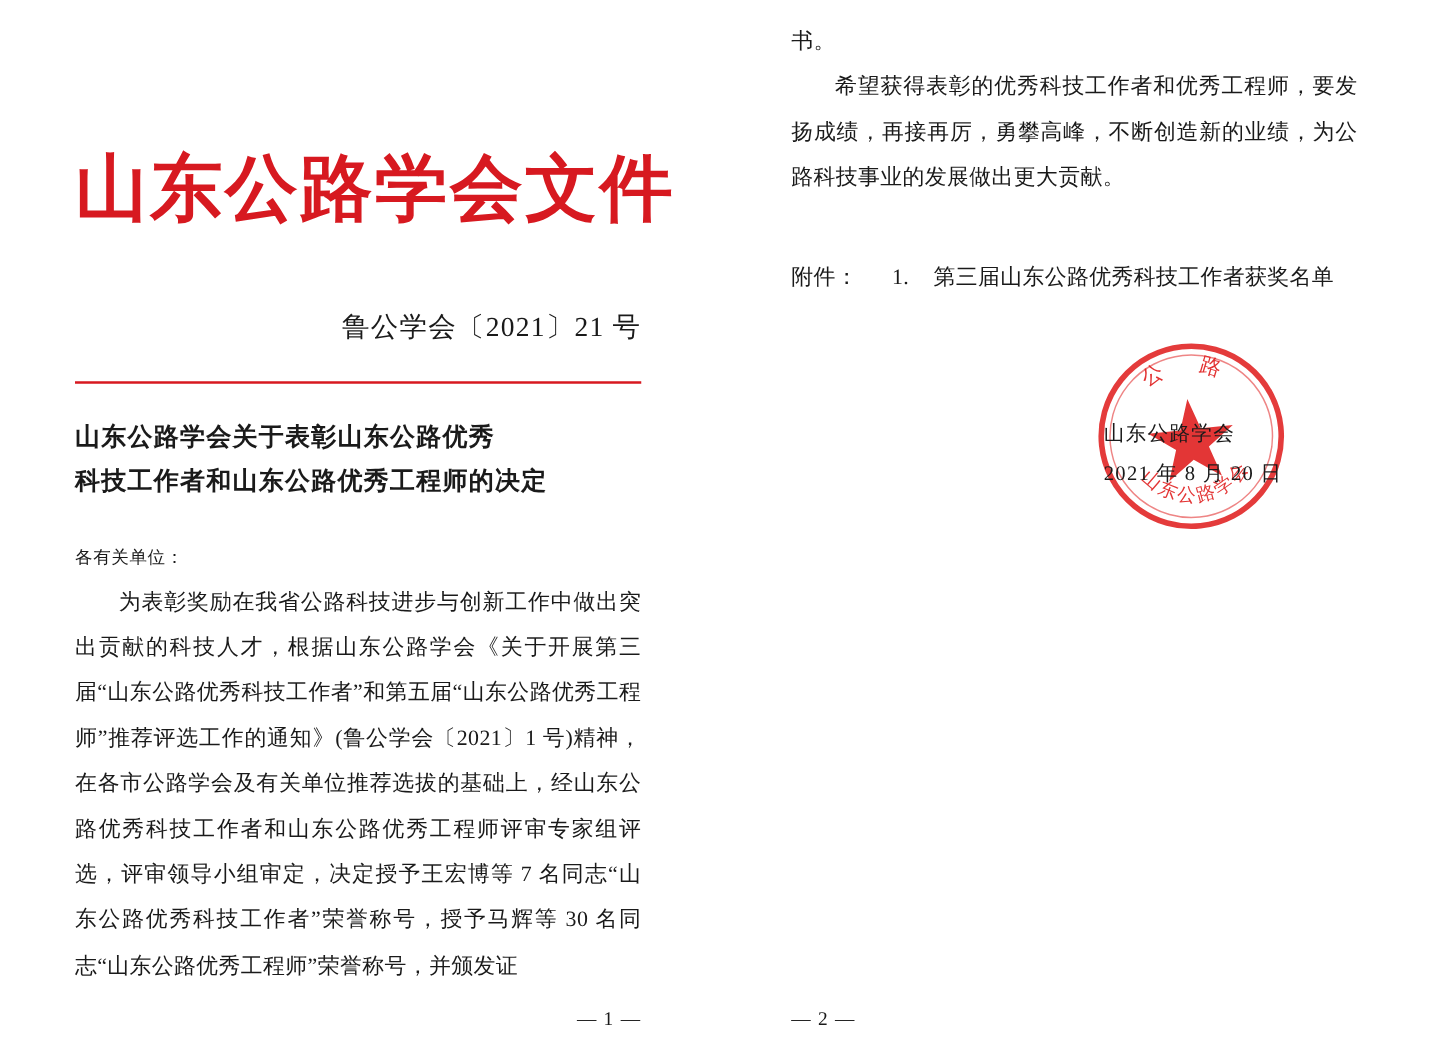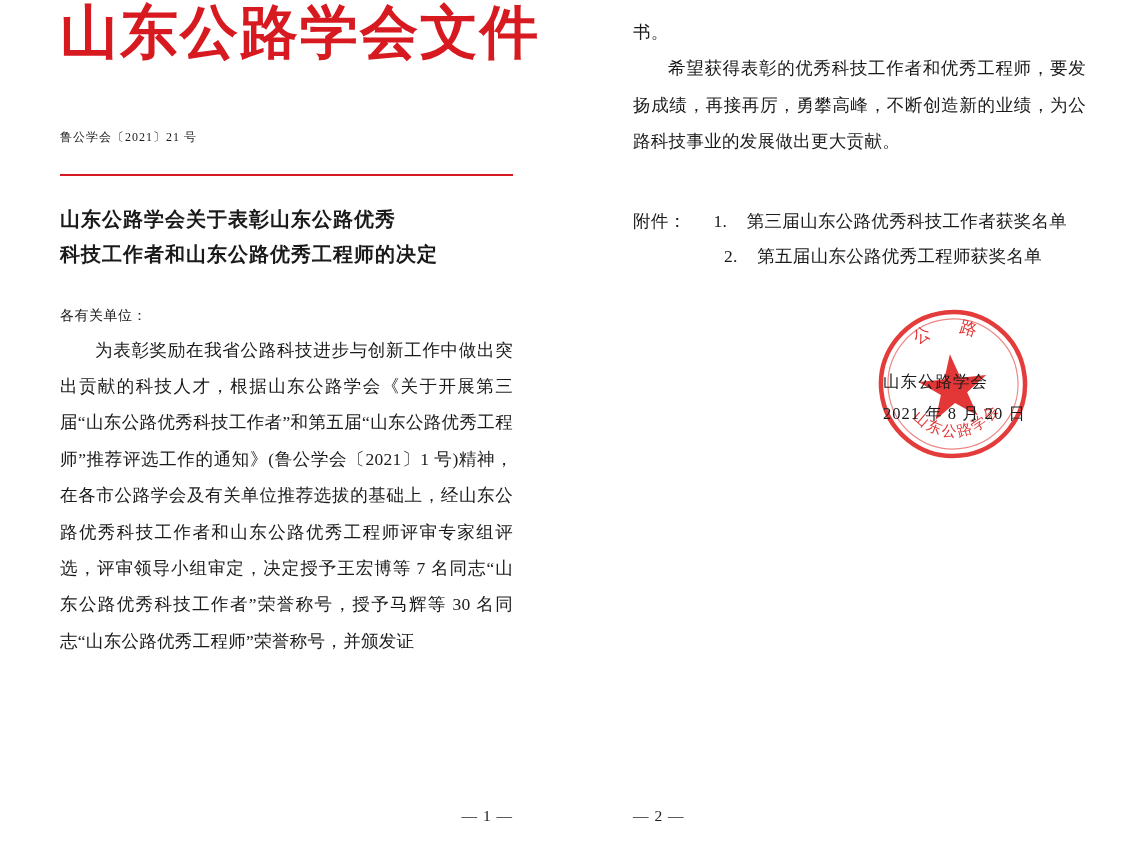--- a/index.html
+++ b/index.html
@@ -29,33 +29,34 @@
     width: 573px;
     padding: 0 60px;
   }
   .page-right {
     width: 573px;
     padding: 0 60px;
   }
 
   
   .masthead {
+    margin-top: 118px;
     text-align: center;
     color: #d71920;
     font-family: "Liberation Serif", serif;
     font-weight: bold;
     font-size: 58px;
     letter-spacing: 2px;
     line-height: 1.15;
     white-space: nowrap;
   }
   .doc-number {
     margin-top: 62px;
-    text-align: left;
-    font-size: 12px;
+    text-align: right;
+    font-size: 22px;
     letter-spacing: 1px;
     color: #1a1a1a;
   }
   .red-rule {
     margin-top: 28px;
     height: 2px;
     background: #d71920;
     width: 100%;
   }
 
@@ -190,23 +191,20 @@
   <div class="page page-right">
 
     <div class="right-top">
       <p class="para">书。</p>
       <p class="para indent">希望获得表彰的优秀科技工作者和优秀工程师，要发扬成绩，再接再厉，勇攀高峰，不断创造新的业绩，为公路科技事业的发展做出更大贡献。</p>
     </div>
 
     <div class="attach-block">
       <div class="attach-row">
         <span class="lbl">附件：</span><span class="num">1.</span><span>第三届山东公路优秀科技工作者获奖名单</span>
-      </div>
-      <div class="attach-row second">
-        <span class="num">2.</span><span>第五届山东公路优秀工程师获奖名单</span>
       </div>
     </div>
 
     <div class="seal-area">
       <div class="seal">
         <svg width="164" height="164" viewBox="0 0 164 164" aria-hidden="true">
           <g transform="rotate(-6 82 82)">
             <circle cx="82" cy="82" r="72" fill="none" stroke="#e02020" stroke-width="4.5" opacity="0.88"></circle>
             <circle cx="82" cy="82" r="65" fill="none" stroke="#e02020" stroke-width="1.2" opacity="0.55"></circle>
 

